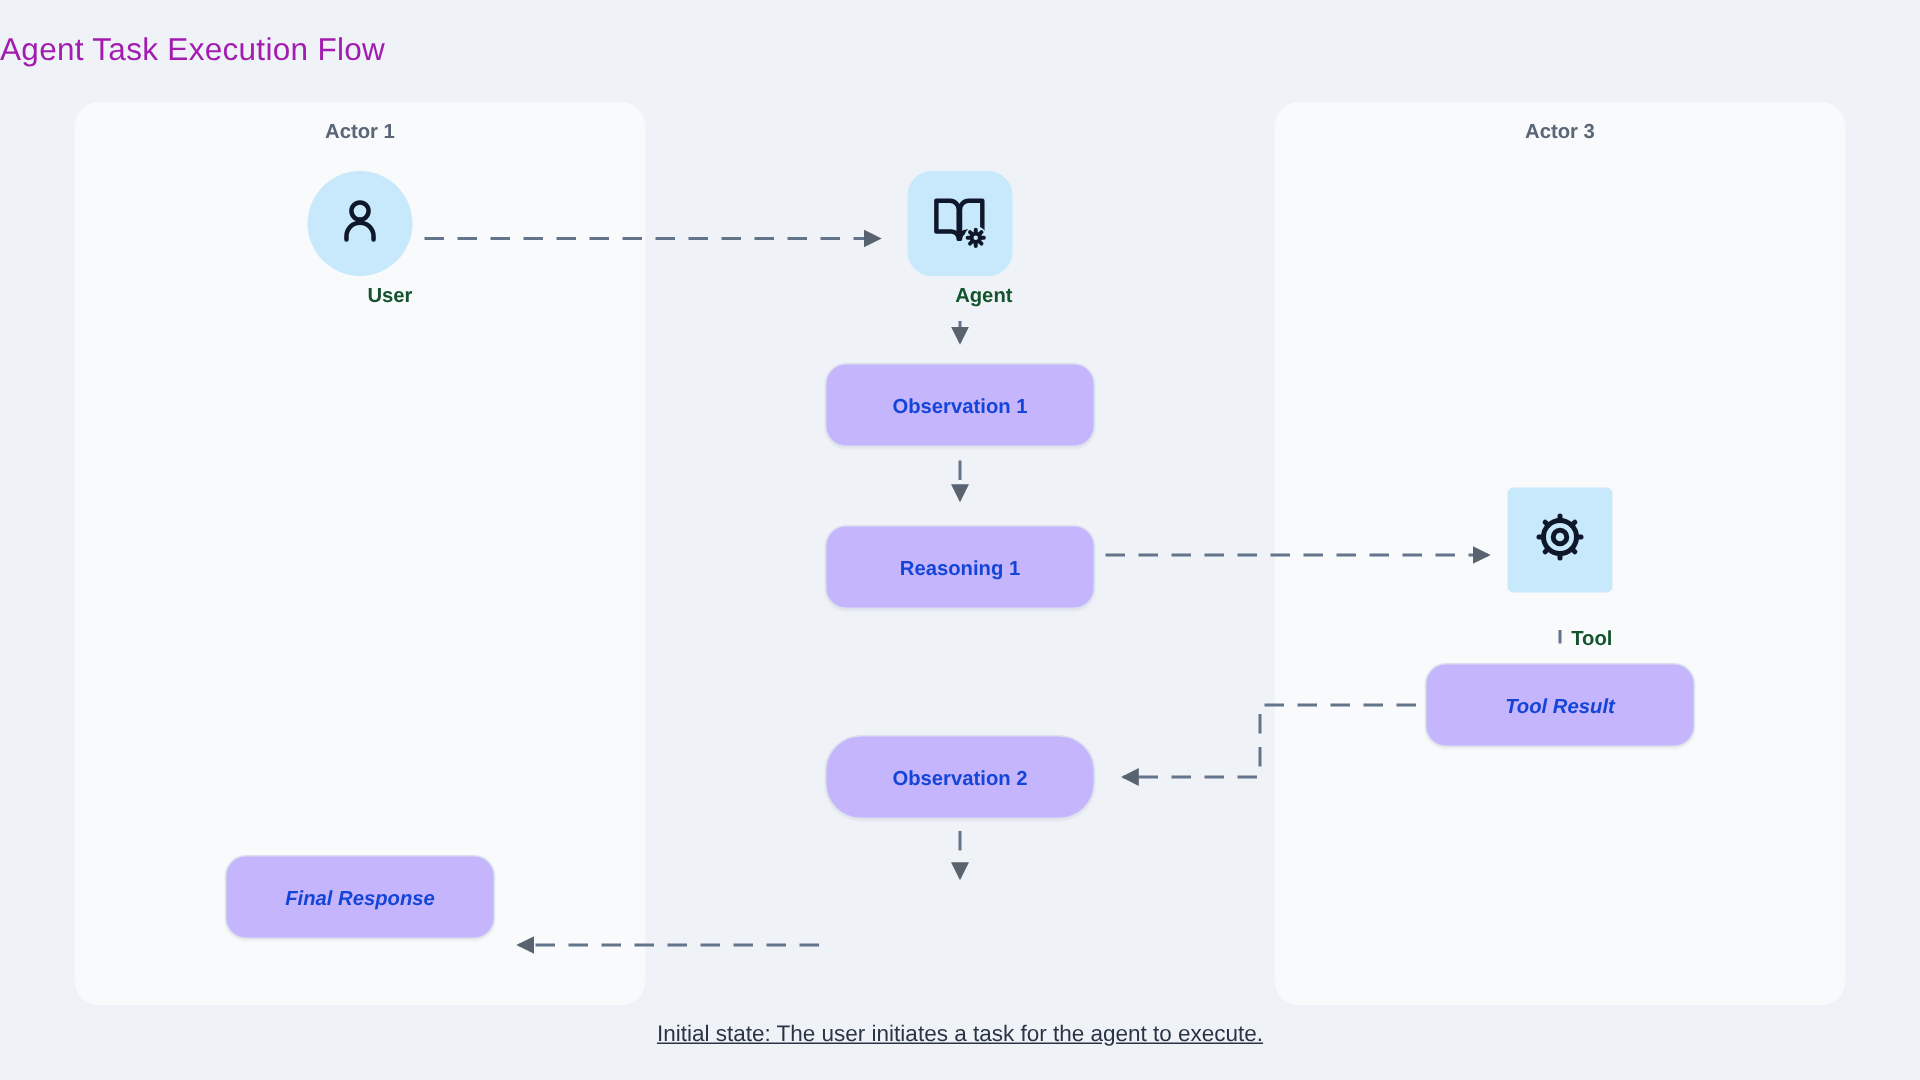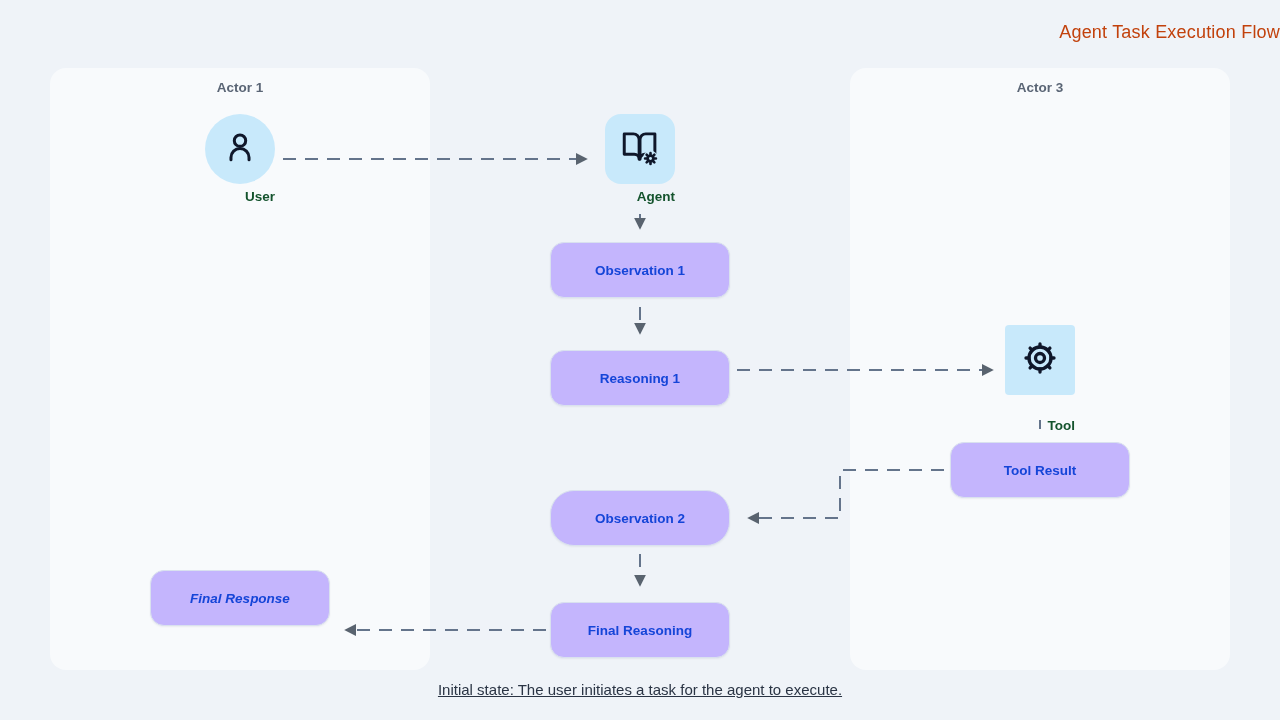--- a/index.html
+++ b/index.html
@@ -7,22 +7,22 @@
   body {
     font-family: "Liberation Sans", sans-serif;
     background: #eff3f8;
     position: relative;
     overflow: hidden;
   }
   .stage { position: absolute; inset: 0; width: 1280px; height: 720px; }
 
   .diagram-title {
     position: absolute; left: 0; top: 22px; width: 1280px;
-    text-align: right; font-size: 18px; font-weight: 500;
-    color: #c2410c; letter-spacing: .2px;
+    text-align: left; font-size: 21px; font-weight: 500;
+    color: #a21caf; letter-spacing: .2px;
   }
 
   .lane {
     position: absolute; top: 68px; width: 380px; height: 602px;
     background: #f8fafc; border-radius: 16px;
   }
   .lane-1 { left: 50px; }
   .lane-2 { left: 450px; }
   .lane-3 { left: 850px; }
   .lane-header {
@@ -56,21 +56,21 @@
 
   .pos-user       { left: 205px; top: 114px; }
   .lbl-user       { left: 205px; top: 189px; }
   .pos-agent      { left: 605px; top: 114px; }
   .lbl-agent      { left: 605px; top: 189px; }
   .pos-tool       { left: 1005px; top: 325px; }
   .lbl-tool       { left: 1005px; top: 399px; margin-top: 19px; }
 
   .pos-obs1       { left: 550px; top: 242px; }
   .pos-reas1      { left: 550px; top: 350px; }
-  .pos-toolres    { left: 950px; top: 442px; }
+  .pos-toolres    { left: 950px; top: 442px; font-style: italic; }
   .pos-obs2       { left: 550px; top: 490px; border-radius: 24px; }
   .pos-finreas    { left: 550px; top: 602px; }
   .pos-finresp    { left: 150px; top: 570px; font-style: italic; }
 
   .connector-layer {
     position: absolute; inset: 0; width: 1280px; height: 720px;
     pointer-events: none;
   }
   .conn {
     stroke: #64748b; stroke-width: 2; fill: none;
@@ -148,18 +148,17 @@
                  M16.67 7.33 L17.94 6.06 M7.33 16.67 L6.06 17.94"></path>
       </svg>
     </span>
   </div>
   <div class="icon-label lbl-tool">Tool</div>
 
   <div class="flow-box pos-obs1">Observation 1</div>
   <div class="flow-box pos-reas1">Reasoning 1</div>
   <div class="flow-box pos-toolres">Tool Result</div>
   <div class="flow-box pos-obs2">Observation 2</div>
-  <div class="flow-box pos-finreas">Final Reasoning</div>
   <div class="flow-box pos-finresp">Final Response</div>
 
   <div class="caption">Initial state: The user initiates a task for the agent to execute.</div>
 
 </div>
 
 </body></html>

